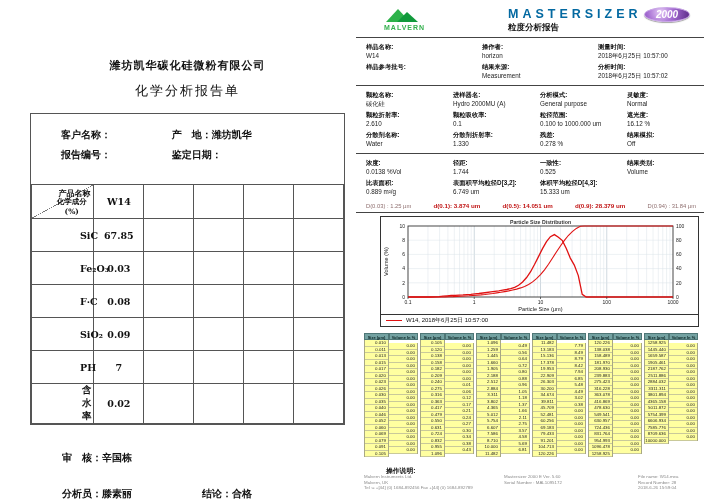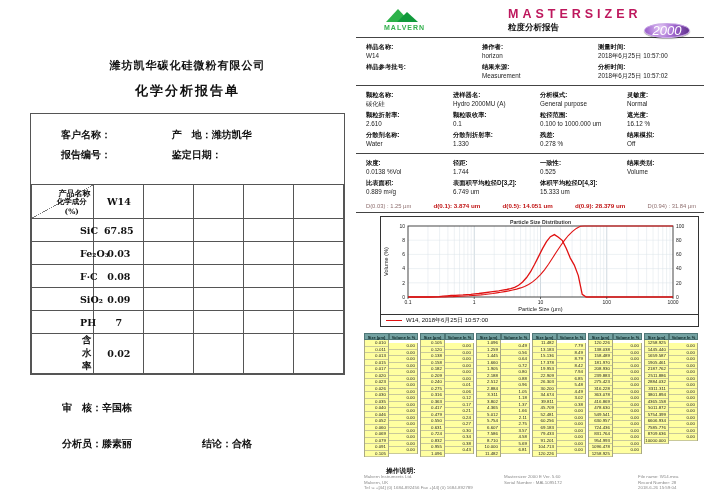--- a/index.html
+++ b/index.html
@@ -3,49 +3,49 @@
 <meta charset="utf-8">
 <style>
   *{margin:0;padding:0;box-sizing:border-box;}
   html,body{background:#fff;}
   body{font-family:"Liberation Sans",sans-serif;color:#111;}
   .page{position:relative;width:707px;height:500px;background:#fff;outline:1px solid #e3e3e3;overflow:hidden;}
 
   
   .left-doc{position:absolute;left:30px;top:58px;width:315px;font-family:"DejaVu Serif","Liberation Serif",serif;}
   .company{text-align:center;font-size:11px;font-weight:bold;letter-spacing:1px;}
-  .doc-title{text-align:center;font-size:13px;font-weight:bold;margin-top:9px;letter-spacing:2px;}
+  .doc-title{text-align:center;font-size:13px;font-weight:normal;margin-top:9px;letter-spacing:2px;}
   .doc-box{border:1px solid #555;margin-top:13px;}
   .info-grid{padding:14px 0 16px 0;font-size:10px;font-weight:bold;}
   .info-row{display:flex;margin-bottom:6px;}
   .info-cell1{padding-left:30px;width:45%;}
   .info-cell2{width:55%;}
   .chem-table{width:100%;border-collapse:collapse;table-layout:fixed;}
-  .chem-table td{border:1px solid #555;height:23px;text-align:center;font-size:9.5px;font-weight:bold;}
+  .chem-table td{border:1px solid #555;height:33px;text-align:center;font-size:9.5px;font-weight:bold;}
   .chem-table tr td:first-child{width:20%;padding-left:48px;}
   .chem-table .hrow td{height:34px;}
   .diag{position:relative;}
   .diag::before{content:"";position:absolute;inset:0;background:linear-gradient(to bottom right,transparent 49.5%,#777 49.5%,#777 50.6%,transparent 50.6%);}
   .diag .dt{position:absolute;top:3px;right:3px;font-size:8px;}
   .diag .db{position:absolute;bottom:2px;left:18px;font-size:7.5px;}
   .sign-block{margin-top:26px;padding-left:32px;font-size:10px;font-weight:bold;}
   .sign-row{margin-bottom:22px;display:flex;}
   .sign-left{width:140px;}
 
   
   .report{position:absolute;left:356px;top:4px;width:348px;height:494px;font-size:6.3px;}
   .brand{position:relative;height:33px;}
   .malvern-logo{position:absolute;left:24px;top:2px;}
   .ms-block{position:absolute;left:152px;top:3px;}
-  .ms-title{font-size:12.5px;font-weight:bold;letter-spacing:4px;color:#be185d;}
+  .ms-title{font-size:12.5px;font-weight:bold;letter-spacing:4px;color:#0369a1;}
   .ms-subtitle{font-size:8.5px;font-weight:bold;margin-top:1px;}
   .badge2000{position:absolute;right:14px;top:3px;width:46px;height:15px;border-radius:50%;
     background:radial-gradient(circle at 35% 30%,#e4c8f6 0%,#a269d0 45%,#5a2b86 100%);
-    color:#fff;font-style:italic;font-weight:normal;font-size:13px;display:flex;align-items:center;justify-content:center;
-    border:1px solid #c9a7e6;box-shadow:0 1px 1px rgba(0,0,0,.35);margin-top:16px;}
+    color:#fff;font-style:italic;font-weight:bold;font-size:10px;display:flex;align-items:center;justify-content:center;
+    border:1px solid #c9a7e6;box-shadow:0 1px 1px rgba(0,0,0,.35);}
   .rule{border-top:1px solid #444;}
   .sec{display:grid;padding:3px 0 4px 0;}
   .gcell{padding:1px 2px 1px 10px;min-height:9px;}
   .gcell .lbl{font-weight:bold;color:#101010;line-height:9px;}
   .gcell .val{color:#222;line-height:9px;min-height:8px;}
   .dvrow{display:flex;justify-content:space-between;align-items:baseline;padding:1px 8px 3px 10px;}
   .dv-muted{color:#8f6f6f;font-size:5.8px;}
   .dv-red{color:#c01212;font-weight:bold;font-size:6.2px;}
 
   .chart-wrap{width:319px;margin:3px 0 0 24px;border:1px solid #333;background:#fff;}

